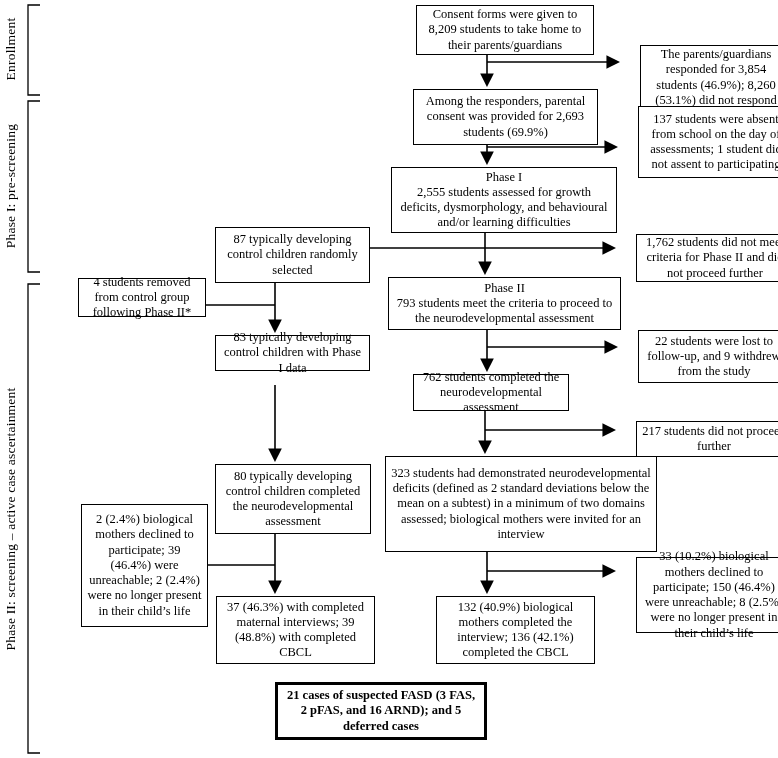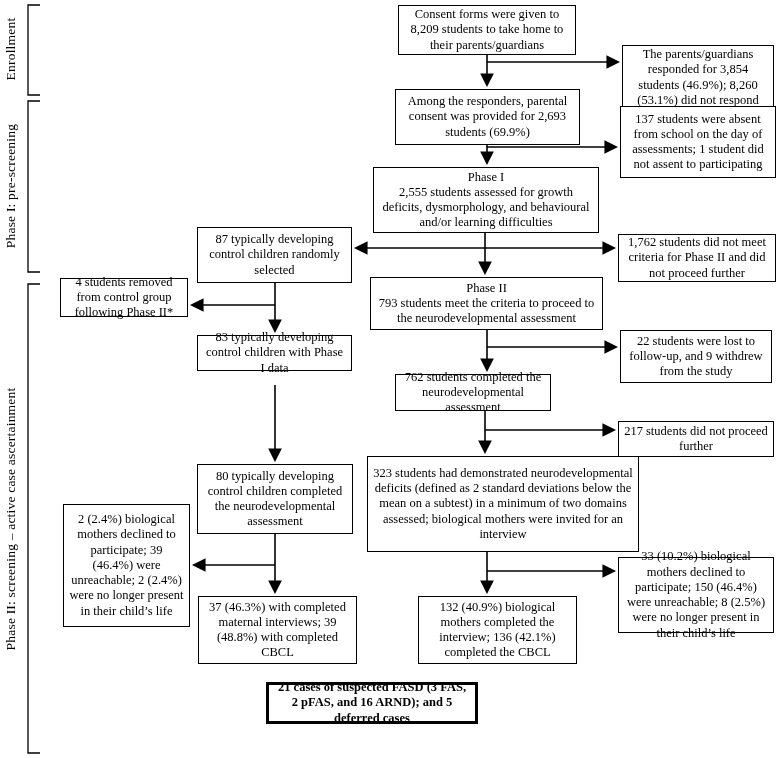--- a/index.html
+++ b/index.html
@@ -17,20 +17,21 @@
     border:1.6px solid #000;
     background:#fff;
     display:flex;
     flex-direction:column;
     align-items:center;
     justify-content:center;
     text-align:center;
     font-size:12.5px;
     line-height:1.22;
     padding:3px 5px;
+    margin-left:18px;
   }
   .box .title{font-weight:normal;}
   .box.thick{border-width:3px;font-weight:bold;}
   svg.connectors{
     position:absolute;left:0;top:0;width:778px;height:758px;
     pointer-events:none;
   }
   .side-label{
     position:absolute;
     left:11px;
@@ -129,15 +130,15 @@
   <div class="box" style="left:60px;top:278px;width:128px;height:39px">4 students removed from control group following Phase II*</div>
 
   <div class="box" style="left:197px;top:335px;width:155px;height:36px">83 typically developing control children with Phase I data</div>
 
   <div class="box" style="left:197px;top:464px;width:156px;height:70px">80 typically developing control children completed the neurodevelopmental assessment</div>
 
   <div class="box" style="left:63px;top:504px;width:127px;height:123px">2 (2.4%) biological mothers declined to participate; 39 (46.4%) were unreachable; 2 (2.4%) were no longer present in their child’s life</div>
 
   <div class="box" style="left:198px;top:596px;width:159px;height:68px">37 (46.3%) with completed maternal interviews; 39 (48.8%) with completed CBCL</div>
 
-  <div class="box thick" style="left:266px;top:682px;width:212px;height:42px">21 cases of suspected FASD (3 FAS, 2 pFAS, and 16 ARND); and 5 deferred cases</div>
+  <div class="box thick" style="left:257px;top:682px;width:212px;height:58px">21 cases of suspected FASD (3 FAS, 2 pFAS, and 16 ARND); and 5 deferred cases</div>
 
 </div>
 
 </body></html>

